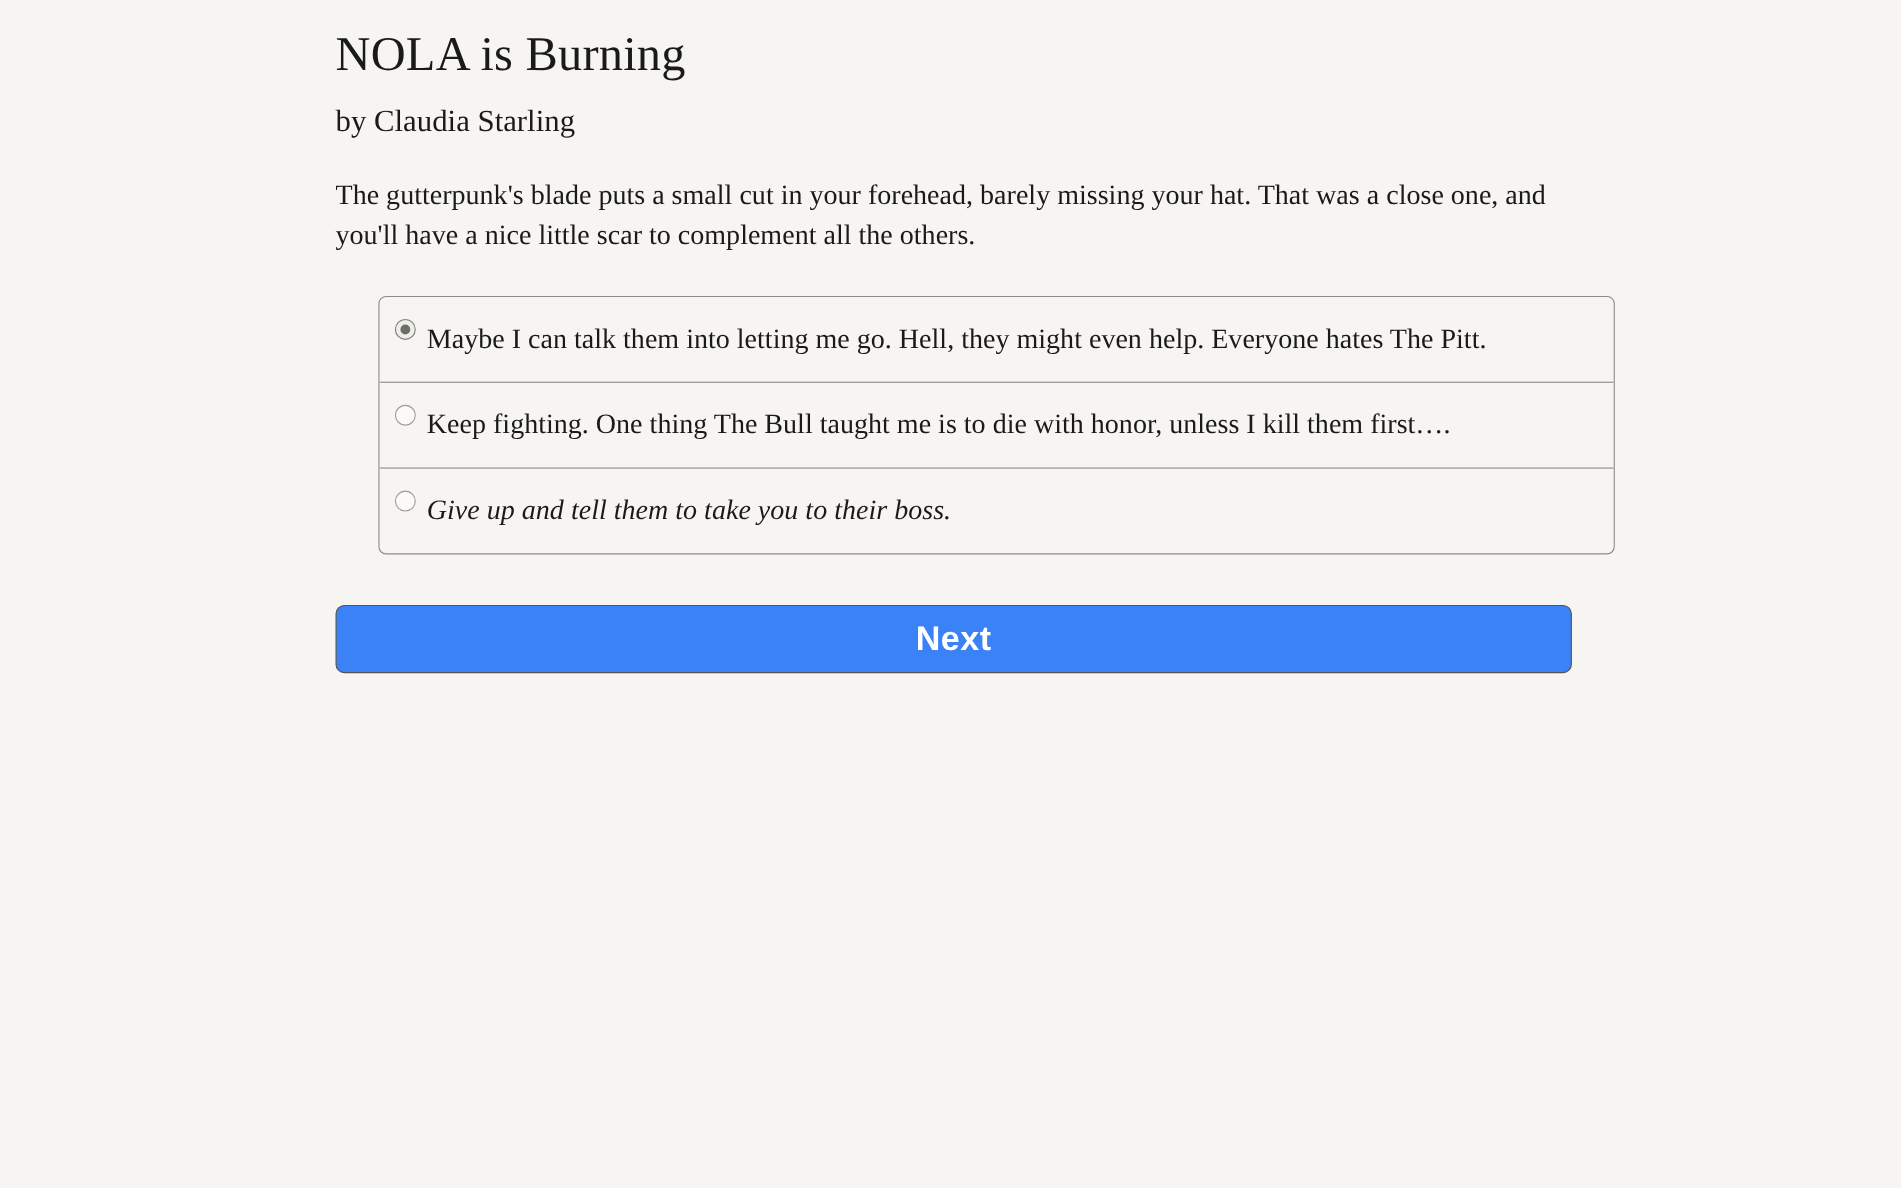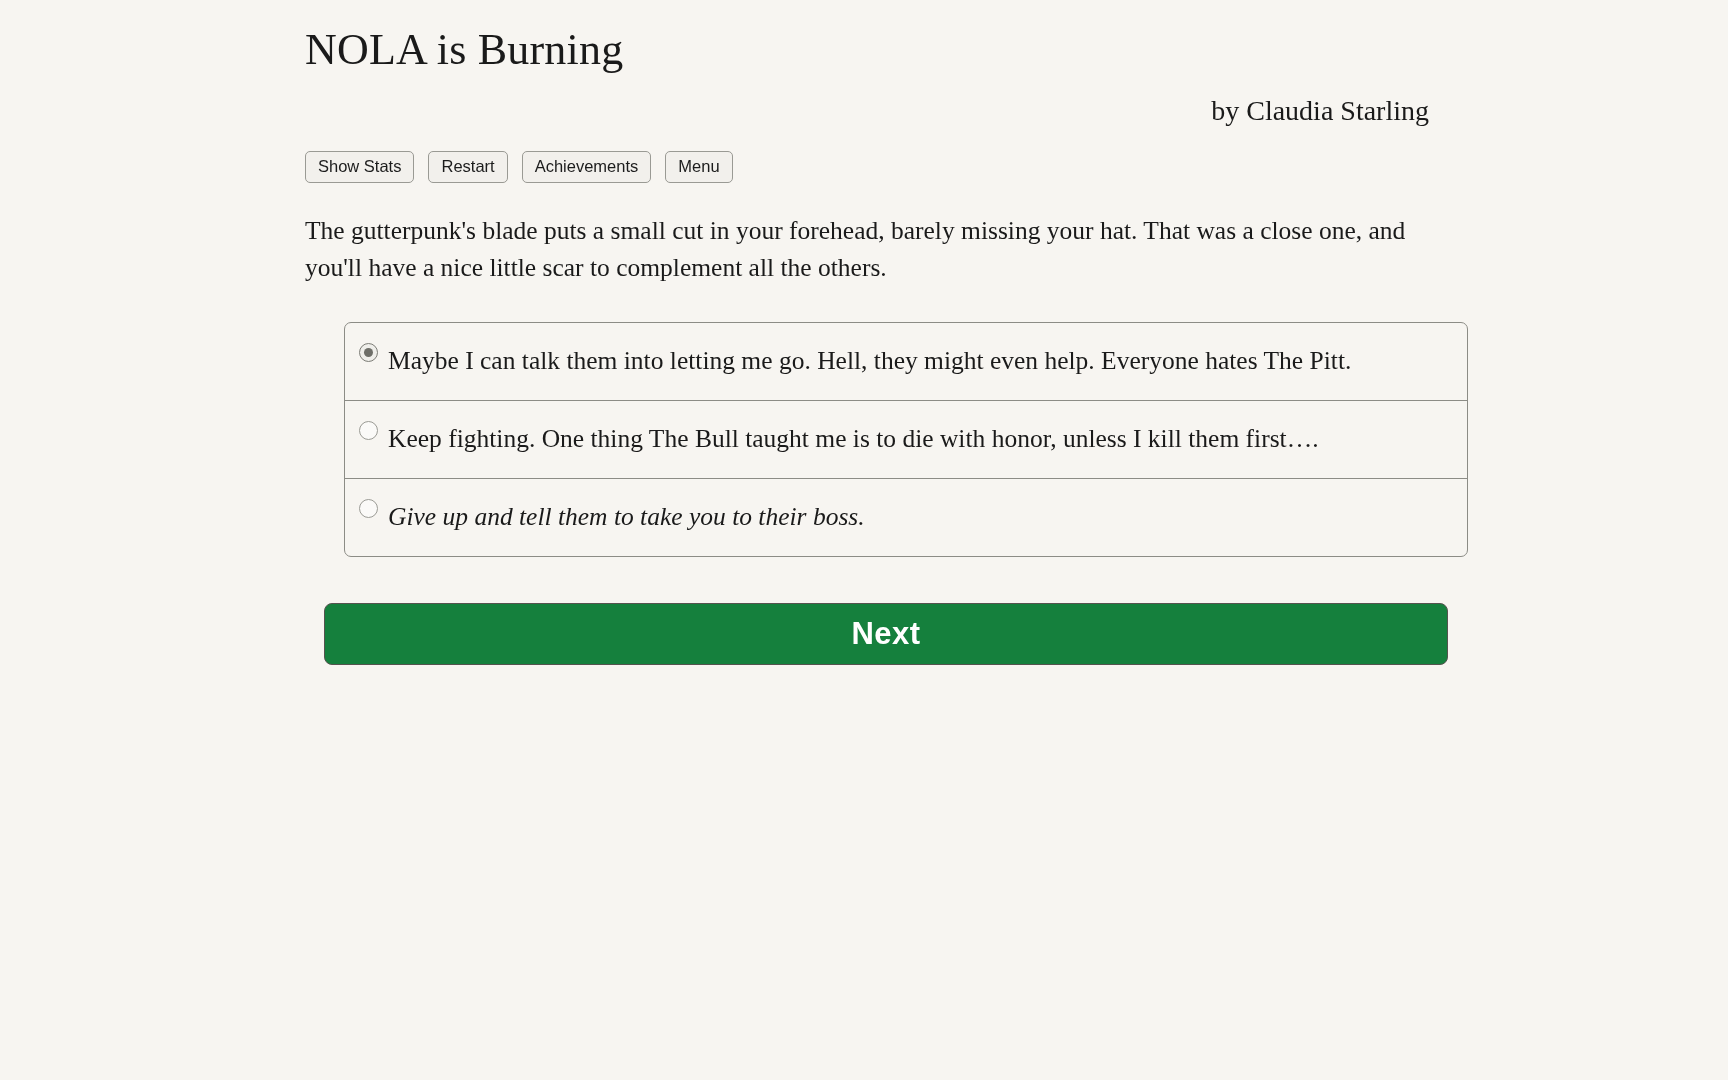--- a/index.html
+++ b/index.html
@@ -31,21 +31,20 @@
     font-size: 44px;
     font-weight: 400;
     margin: 0 0 0 0;
     line-height: 1.25;
     letter-spacing: 0.2px;
   }
   .byline {
     font-size: 28px;
     margin: 16px 0 0 0;
     line-height: 1.3;
-    text-align: right;
   }
   .buttonbar {
     margin-top: 22px;
     display: flex;
     gap: 14px;
     align-items: center;
   }
   .ui-btn {
     font-family: "Liberation Sans", sans-serif;
     font-size: 16.5px;
@@ -116,51 +115,44 @@
     align-items: flex-start;
   }
   .choice-text {
     display: inline;
     text-indent: 0;
   }
   .next-btn {
     margin-top: 46px;
     width: 1124px;
     height: 62px;
-    background: #15803d;
+    background: #3b82f6;
     border: 1px solid #55534f;
     border-radius: 8px;
     color: #ffffff;
     font-family: "Liberation Sans", sans-serif;
     font-size: 31px;
     font-weight: bold;
     letter-spacing: 0.5px;
     cursor: pointer;
     display: flex;
     align-items: center;
     justify-content: center;
     box-sizing: border-box;
-    margin-left: 19px;
   }
 </style>
 </head>
 <body>
 
 <div class="page">
   <div class="content">
 
     <h1 class="story-title">NOLA is Burning</h1>
     <div class="byline">by Claudia Starling</div>
 
-    <div class="buttonbar">
-      <button class="ui-btn">Show Stats</button>
-      <button class="ui-btn">Restart</button>
-      <button class="ui-btn">Achievements</button>
-      <button class="ui-btn">Menu</button>
-    </div>
 
     <p class="para">The gutterpunk's blade puts a small cut in your forehead, barely missing your hat. That was a close one, and you'll have a nice little scar to complement all the others.</p>
 
     <div class="choices">
 
       <label class="choice selected">
         <span class="choice-row">
           <span class="radio"></span>
           <span class="choice-text">Maybe I can talk them into letting me go. Hell, they might even help. Everyone hates The Pitt.</span>
         </span>

